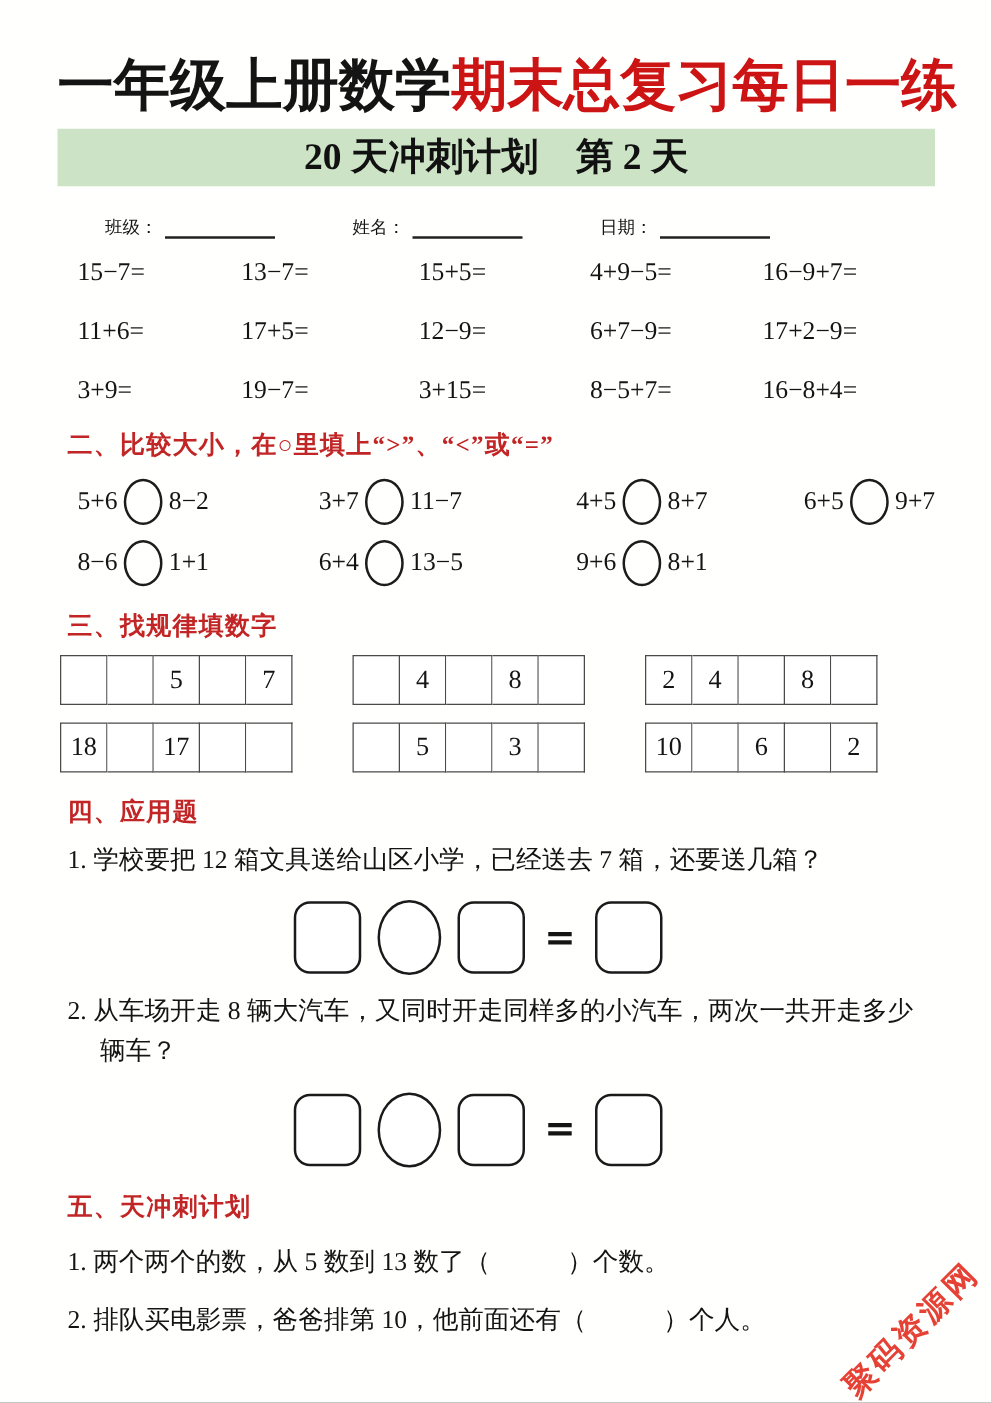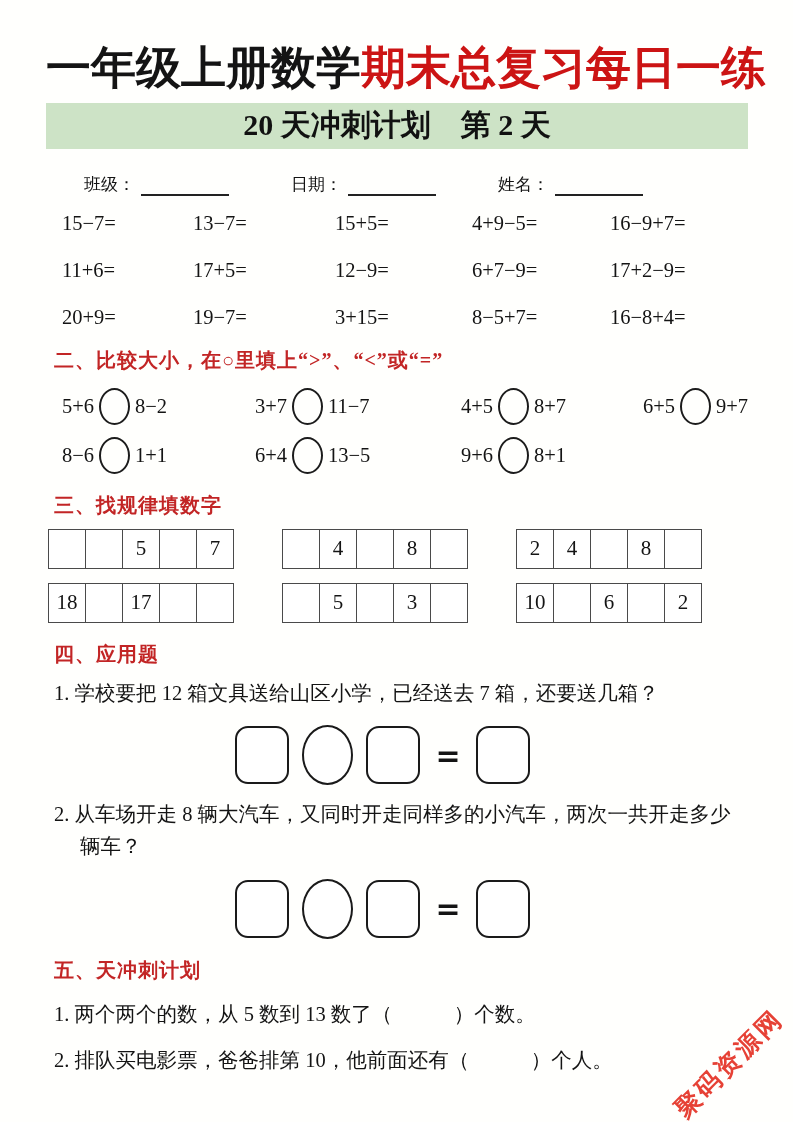--- a/index.html
+++ b/index.html
@@ -15,21 +15,21 @@
     white-space:nowrap; letter-spacing:0px;
   }
   .title .t-red {color:#cc1414;}
 
   .banner {
     width:702px; height:46px; background:#cde3c6;
     display:flex; align-items:center; justify-content:center;
     font-size:30px; font-weight:bold; color:#111;
   }
 
-  .info-row {display:flex; margin:24px 0 4px 38px; font-size:17px; align-items:flex-end;}
+  .info-row {display:flex; margin:24px 0 4px 38px; font-size:14px; align-items:flex-end;}
   .info-field {display:flex; align-items:flex-end; margin-right:62px;}
   .blank-line {
     display:inline-block; width:88px; height:16px;
     border-bottom:2px solid #222; margin-left:6px;
   }
 
   .heading {
     color:#c22525; font-weight:bold; font-size:20px;
     margin:18px 0 10px 8px; letter-spacing:1px;
   }
@@ -91,41 +91,41 @@
     <div class="banner">
       <span>20 天冲刺计划　第 2 天</span>
     </div>
 
     <div class="info-row">
       <div class="info-field">
         <span>班级：</span>
         <span class="blank-line"></span>
       </div>
       <div class="info-field">
+        <span>姓名：</span>
+        <span class="blank-line"></span>
+      </div>
+      <div class="info-field">
         <span>日期：</span>
-        <span class="blank-line"></span>
-      </div>
-      <div class="info-field">
-        <span>姓名：</span>
         <span class="blank-line"></span>
       </div>
     </div>
 
     <div class="grid1">
       <div>15−7=</div>
       <div>13−7=</div>
       <div>15+5=</div>
       <div>4+9−5=</div>
       <div>16−9+7=</div>
       <div>11+6=</div>
       <div>17+5=</div>
       <div>12−9=</div>
       <div>6+7−9=</div>
       <div>17+2−9=</div>
-      <div>20+9=</div>
+      <div>3+9=</div>
       <div>19−7=</div>
       <div>3+15=</div>
       <div>8−5+7=</div>
       <div>16−8+4=</div>
     </div>
 
     <div class="heading">二、比较大小，在○里填上“&gt;”、“&lt;”或“=”</div>
     <div class="grid2">
       <div class="cmp">
         <span>5+6</span>

